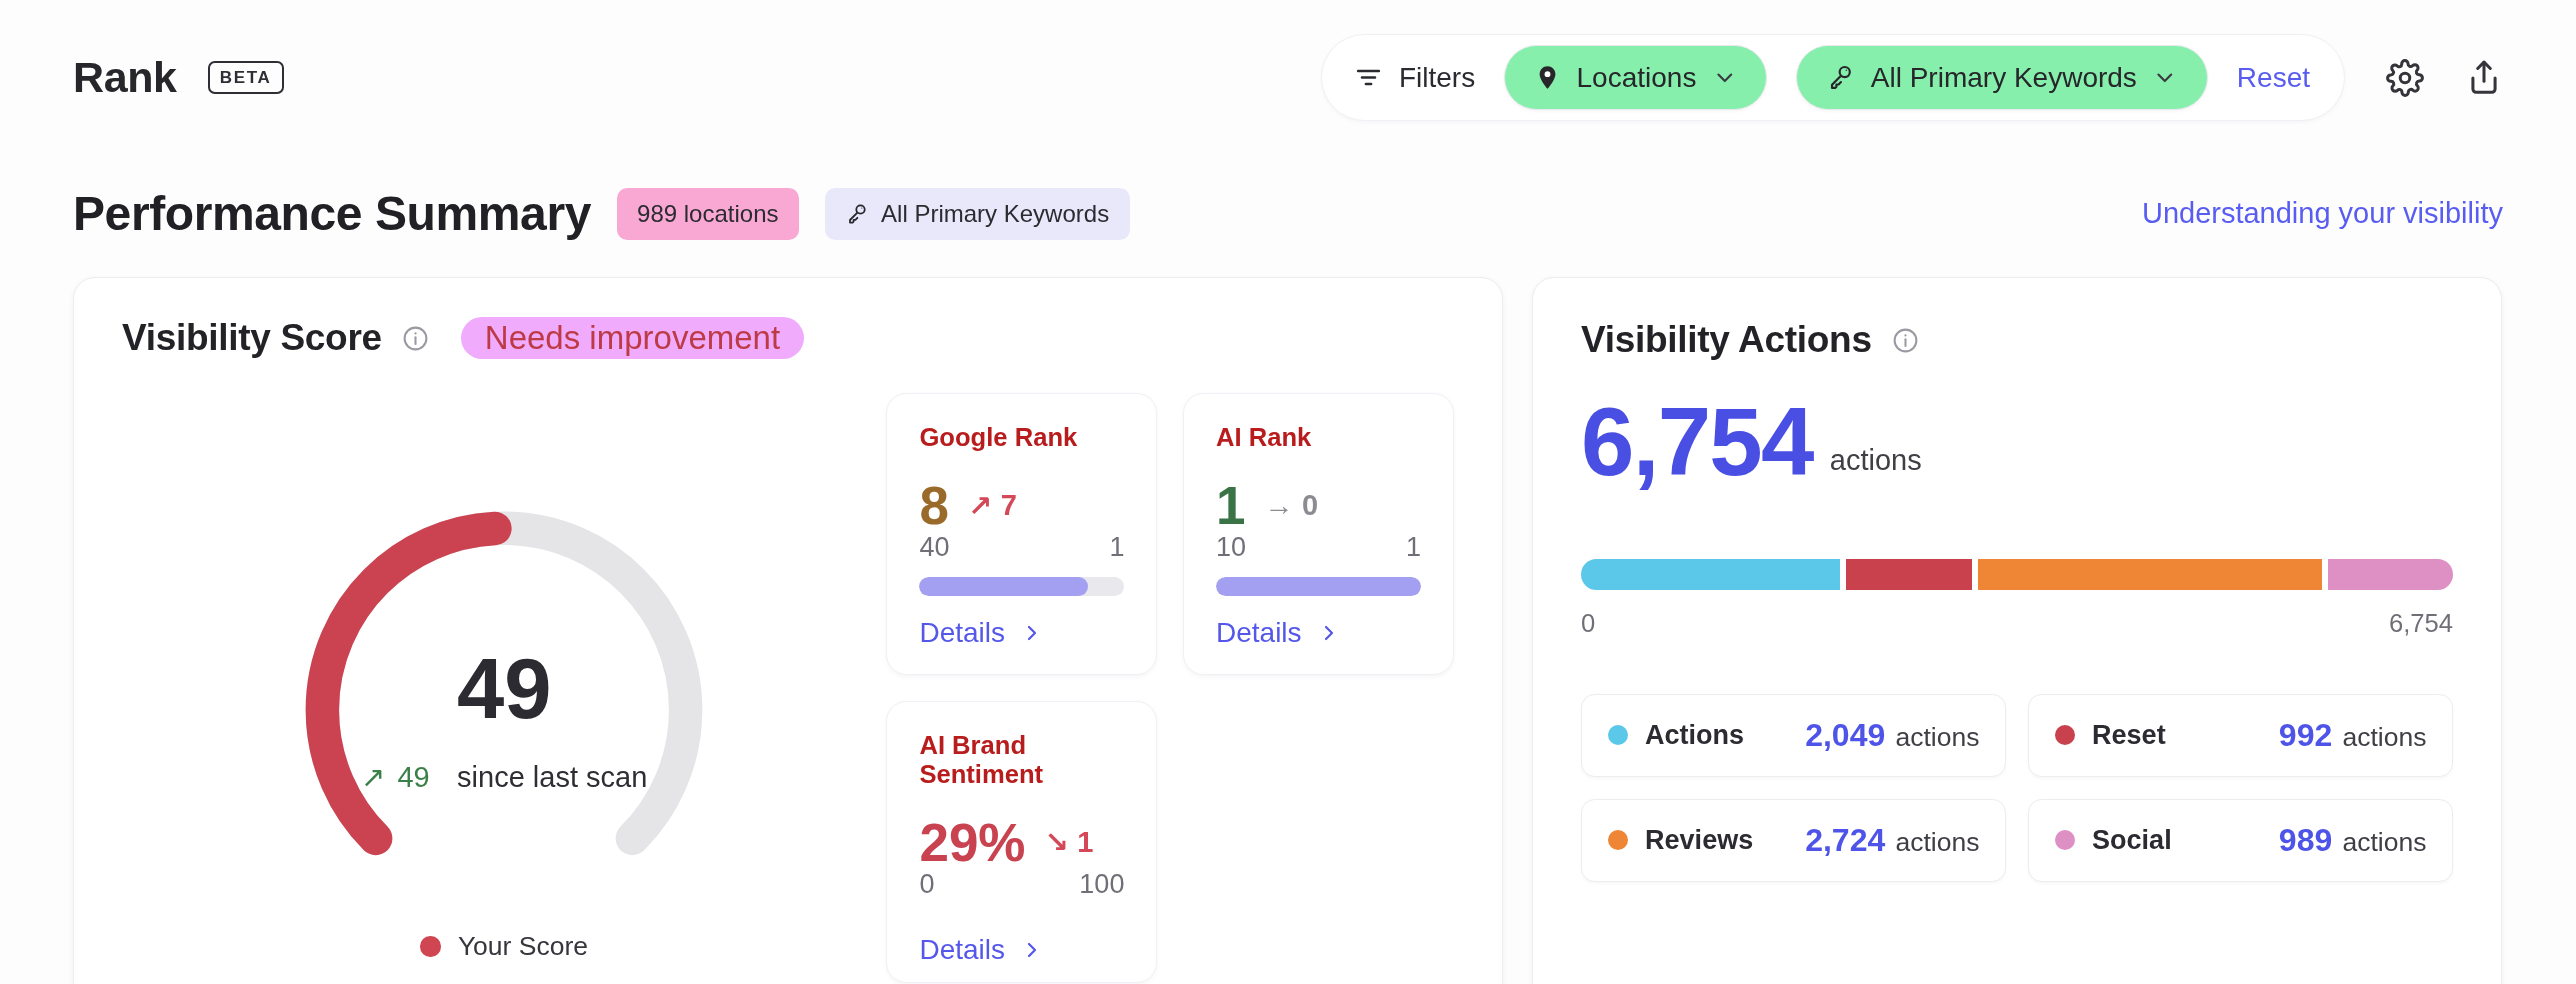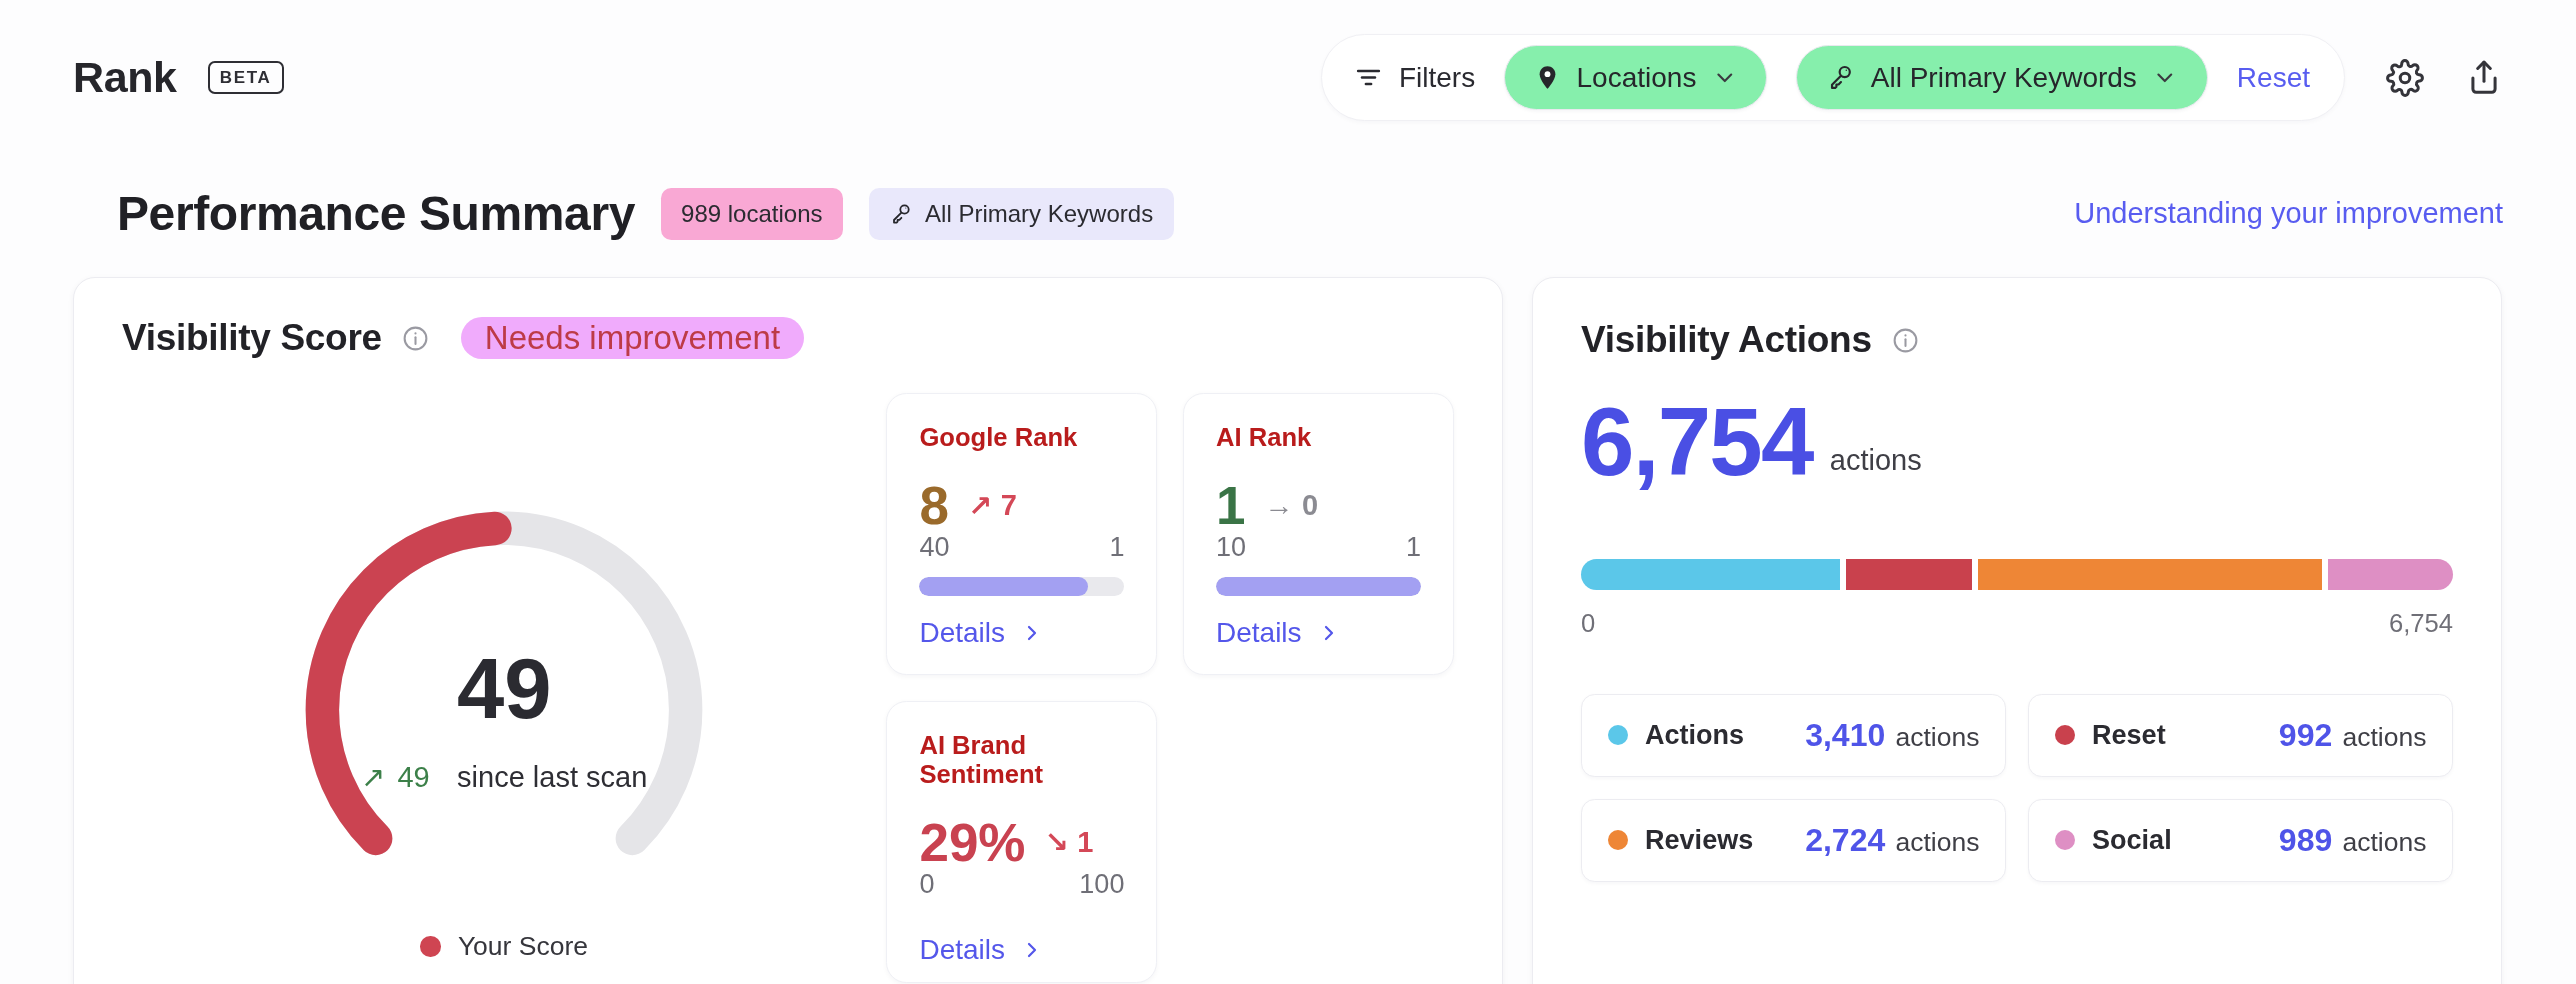--- a/index.html
+++ b/index.html
@@ -19,21 +19,21 @@
                   box-shadow:0 1.7px 4.3px rgba(25,25,55,.03); }
   .filters-btn { display:flex; align-items:center; gap:15.4px; font-size:28px; color:#2a2a30; cursor:pointer; }
   .pill { display:flex; align-items:center; gap:15.4px; background:#86efac; border:1.7px solid #e9e9ef;
           border-radius:853px; padding:15.4px 29px; font-size:28px; color:#26262b;
           box-shadow:0 1.7px 3.4px rgba(25,25,55,.04); cursor:pointer; }
   .reset { font-size:28px; font-weight:500; color:#585df0; cursor:pointer; text-decoration:none; }
   .iconbtn { background:none; border:none; cursor:pointer; color:#34343a; display:flex; align-items:center; }
 
   
   .summary-row { display:flex; justify-content:space-between; align-items:center; margin-top:65px; }
-  .summary-left { display:flex; align-items:center; gap:25.6px;margin-left:44px; }
+  .summary-left { display:flex; align-items:center; gap:25.6px; }
   .summary-title { font-size:48px; font-weight:700; color:#202025; letter-spacing:-0.4px; }
   .chip { display:flex; align-items:center; gap:12px; font-size:24px; color:#2b2b31;
           border-radius:10.2px; padding:12px 20.5px; }
   .chip.gray { background:#f9a8d4; }
   .chip.purple { background:#e9e8fb; }
   .learn-link { font-size:29px; font-weight:500; color:#585cf0; text-decoration:none; cursor:pointer; }
 
   
   .main-grid { display:grid; grid-template-columns:1430px 970px; gap:29px; margin-top:36px; }
   .card { background:#fff; border:1.7px solid #ececf1; border-radius:22px;
@@ -157,21 +157,21 @@
       <span class="chip gray">989 locations</span>
       <span class="chip purple">
         <svg class="ic" width="24" height="24" viewBox="0 0 24 24" fill="none" stroke="#26262b" stroke-width="1.8" stroke-linecap="round" stroke-linejoin="round">
           <circle cx="15.5" cy="7.5" r="4.2"></circle>
             <circle cx="16.8" cy="6" r="0.6" fill="#26262b" stroke="none"></circle>
           <path d="M12.4 10.6 L5 18 v2.6 h2.6 l1-1 v-1.8 h1.8 l2-2"></path>
         </svg>
         <span>All Primary Keywords</span>
       </span>
     </div>
-    <a class="learn-link">Understanding your improvement</a>
+    <a class="learn-link">Understanding your visibility</a>
   </div>
 
   <div class="main-grid">
 
     <section class="card score-card">
       <div class="card-head">
         <h3 class="card-title">Visibility Score</h3>
         <svg class="ic" width="29" height="29" viewBox="0 0 24 24" fill="none" stroke="#9a9aa2" stroke-width="1.7" stroke-linecap="round">
           <circle cx="12" cy="12" r="9"></circle>
             <line x1="12" y1="11" x2="12" y2="16.5"></line>
@@ -304,21 +304,21 @@
       <div class="bar-range">
         <span>0</span>
           <span>6,754</span>
       </div>
 
       <div class="legend-grid">
         <div class="ltile">
           <span class="dot" style="background-color: rgb(91, 199, 233);"></span>
           <span class="llabel">Actions</span>
           <span class="lright">
-              <span class="lvalue">3,410</span>
+              <span class="lvalue">2,049</span>
               <span class="lsuffix">actions</span>
             </span>
         </div>
         <div class="ltile">
           <span class="dot" style="background-color: rgb(201, 65, 77);"></span>
           <span class="llabel">Reset</span>
           <span class="lright">
               <span class="lvalue">992</span>
               <span class="lsuffix">actions</span>
             </span>

